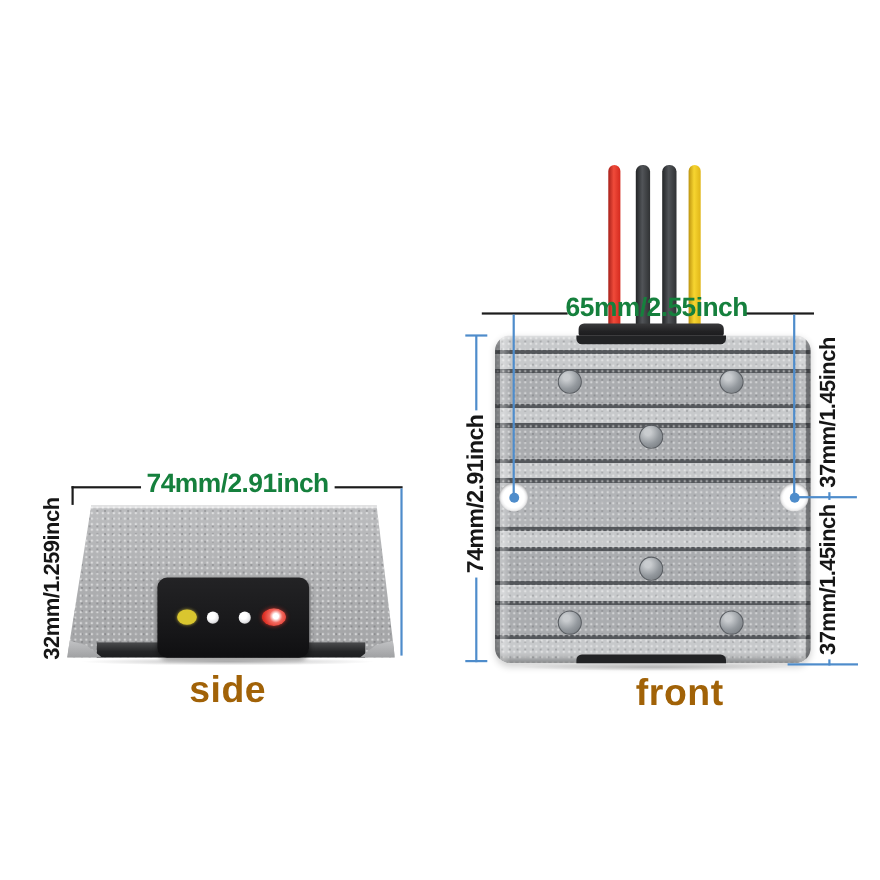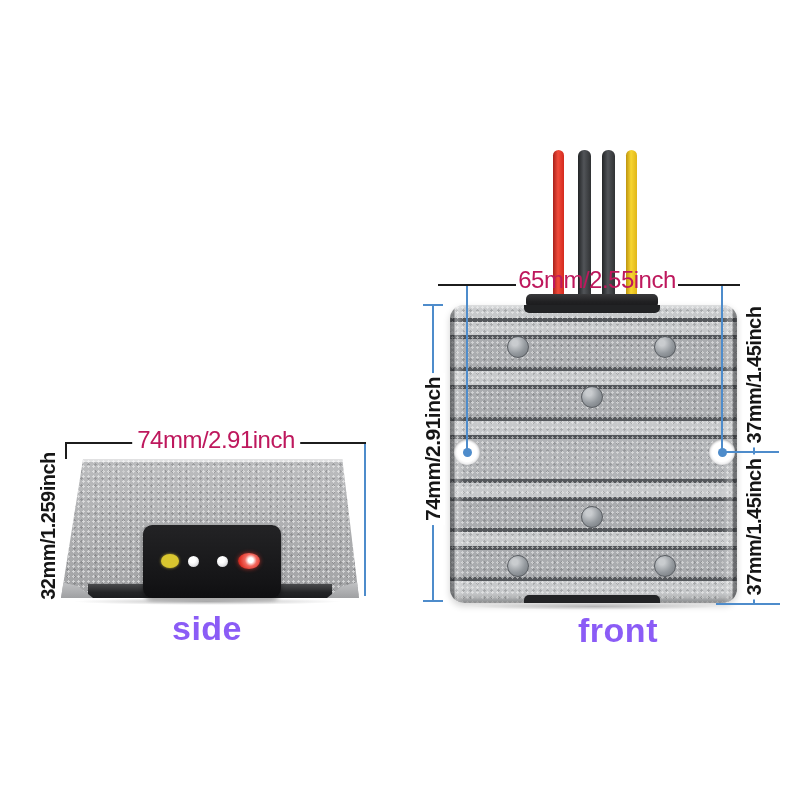--- a/index.html
+++ b/index.html
@@ -8,33 +8,33 @@
     font-family:"Liberation Sans",sans-serif;
   }
   .abs{position:absolute;}
 
   
   .dline{position:absolute;background:#4e8ccb;}
   .kline{position:absolute;background:#1c1c1c;}
   .dim-dot{position:absolute;width:9px;height:9px;border-radius:50%;background:#4e8ccb;}
   .htext{
     position:absolute;transform:translate(-50%,-52%);white-space:nowrap;
-    font-weight:normal;color:#be185d;letter-spacing:-0.5px;
+    font-weight:bold;color:#15803d;letter-spacing:-0.5px;
   }
   .vtext{
     position:absolute;transform:translate(-50%,-50%) rotate(-90deg);white-space:nowrap;
     font-weight:bold;color:#161616;letter-spacing:-0.5px;background:#fff;padding:0 4px;
   }
   .chip{background:#fff;padding:0 5px;}
   .f24{font-size:24px;}
   .f21{font-size:21px;}
   .f20{font-size:20px;}
   .view-label{
     position:absolute;transform:translate(-50%,-50%);font-size:34px;font-weight:bold;
-    color:#8b5cf6;letter-spacing:0.5px;
+    color:#a16207;letter-spacing:0.5px;
   }
 
   
   .side-body{
     left:61px;top:459px;width:298px;height:139px;
     clip-path:polygon(7.4% 0,94.4% 0,100% 100%,0 100%);
     background-image:
       radial-gradient(rgba(255,255,255,.5) 1px, transparent 1.4px),
       radial-gradient(rgba(45,45,50,.22) 1px, transparent 1.4px),
       linear-gradient(180deg,#bcbdbf 0,#adaeb0 55%,#a2a3a5 100%);

